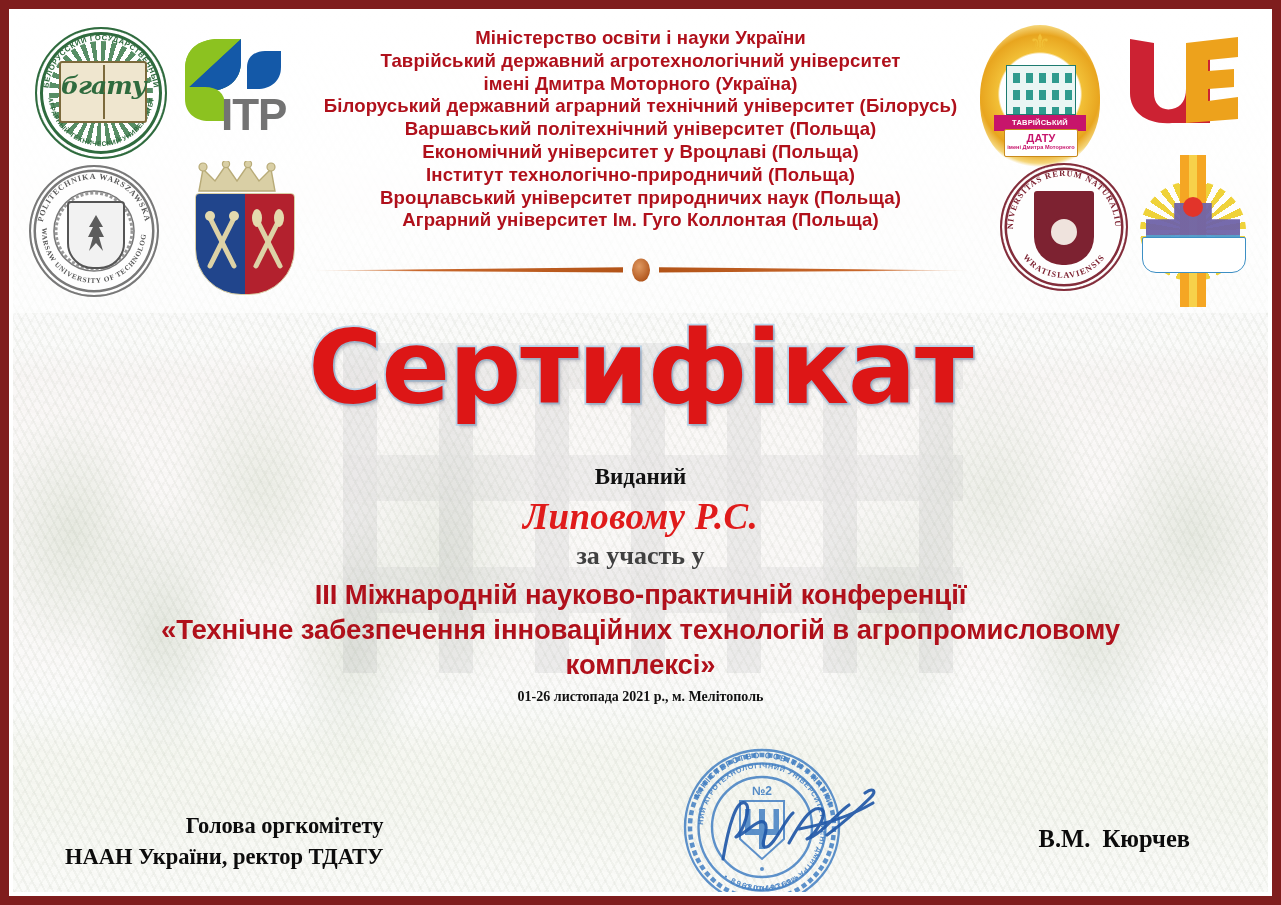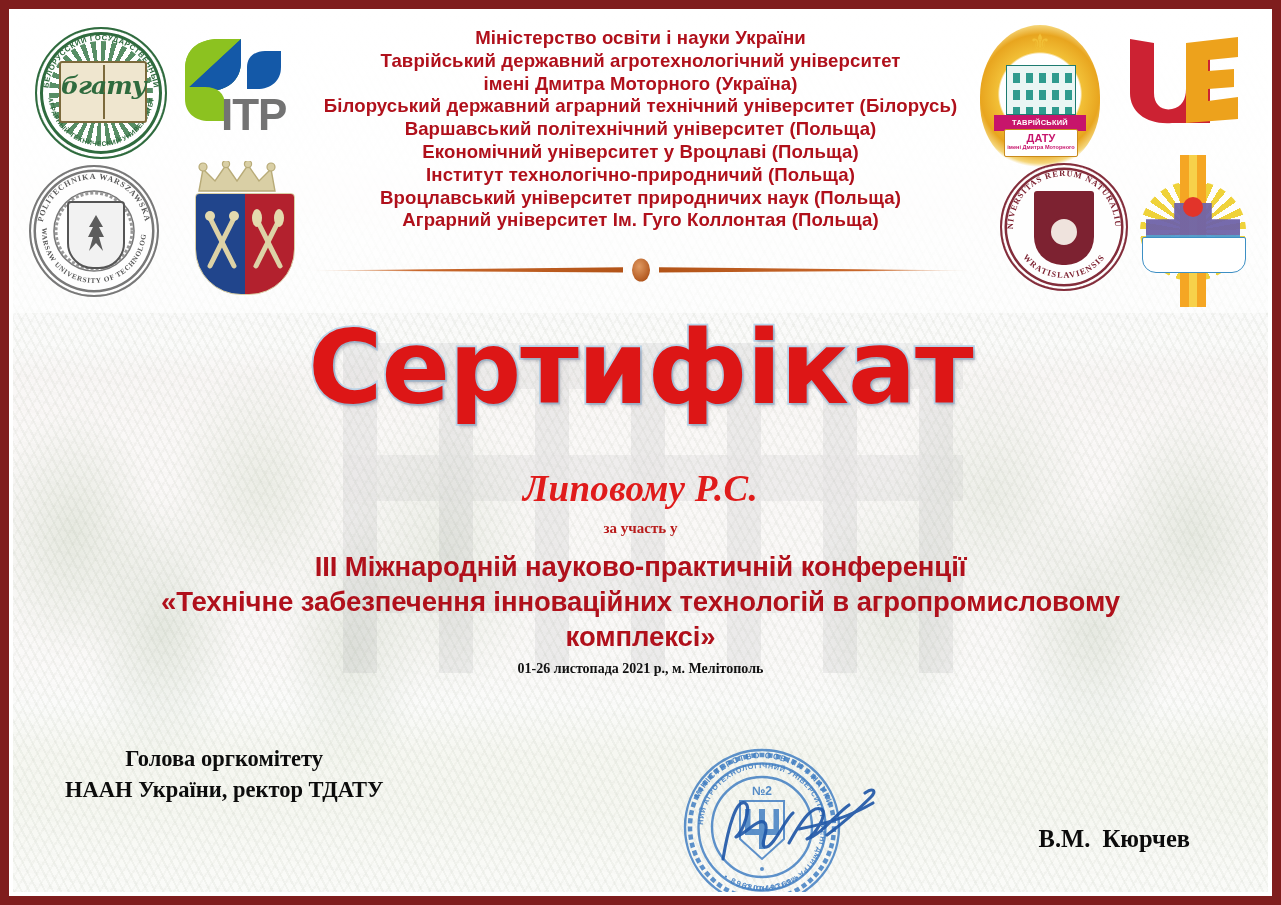--- a/index.html
+++ b/index.html
@@ -98,37 +98,37 @@
   .issued-label{
     font-family:"Liberation Serif",serif;font-weight:bold;font-size:23px;
     color:#111111;line-height:28px;
   }
   .recipient-name{
     font-family:"Liberation Serif",serif;font-weight:bold;font-style:italic;
     font-size:37px;color:#e01b1b;line-height:47px;letter-spacing:.3px;
     margin-top:2px;
   }
   .participation-label{
-    font-family:"Liberation Serif",serif;font-weight:bold;font-size:15px;
-    color:#b91c1c;line-height:30px;margin-top:1px;
+    font-family:"Liberation Serif",serif;font-weight:bold;font-size:26px;
+    color:#404040;line-height:30px;margin-top:1px;
   }
   .conf-line{
     font-family:"Liberation Sans",sans-serif;font-weight:bold;
     color:#b0101b;font-size:27.5px;line-height:35px;letter-spacing:-.1px;
     white-space:nowrap;
   }
   .conf-line.l1{margin-top:6px;}
   .conf-line.l2{font-size:27.5px;}
   .conf-date{
     font-family:"Liberation Serif",serif;font-weight:bold;font-size:14px;
     color:#111111;line-height:28px;margin-top:1px;
   }
 
   
-  #signature-block{position:absolute;left:52px;top:730px;z-index:7;text-align:center;}
+  #signature-block{position:absolute;left:52px;top:797px;z-index:7;text-align:right;}
   .sig-line{
     font-family:"Liberation Serif",serif;font-weight:bold;font-size:22.5px;
     color:#0c0c0c;line-height:31px;white-space:nowrap;
   }
   #signatory-name{
     position:absolute;right:78px;top:812px;z-index:7;
     font-family:"Liberation Serif",serif;font-weight:bold;font-size:24.5px;
     color:#0c0c0c;white-space:pre;
   }
 
@@ -338,20 +338,21 @@
       <path d="M6 13.6 L322 10.2 L322 15.4 Z" fill="url(#divGradL)"></path>
       <path d="M674 13.6 L358 10.2 L358 15.4 Z" fill="url(#divGradR)"></path>
       <ellipse cx="340" cy="13" rx="9" ry="11.5" fill="url(#dotGrad)"></ellipse>
     </svg>
 
     <div id="title-wrap">
       <div id="cert-title">Сертифікат</div>
     </div>
 
     <div id="body-block">
+      <div class="issued-label">Виданий</div>
       <div class="recipient-name">Липовому Р.С.</div>
       <div class="participation-label">за участь у</div>
       <div class="conf-line l1">III Міжнародній науково-практичній конференції</div>
       <div class="conf-line l2">«Технічне забезпечення інноваційних технологій в агропромисловому</div>
       <div class="conf-line l2">комплексі»</div>
       <div class="conf-date">01-26 листопада 2021 р., м. Мелітополь</div>
     </div>
 
     <div id="signature-block">
       <div class="sig-line">Голова оргкомітету</div>

